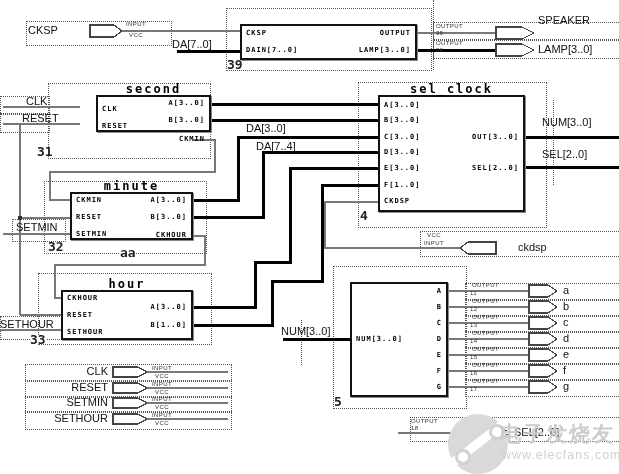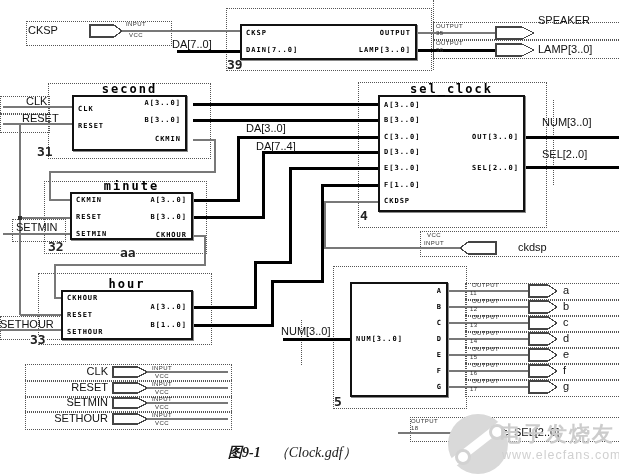--- a/index.html
+++ b/index.html
@@ -125,21 +125,21 @@
     </g>
   </svg>
 
   <div class="chip" style="left:240px;top:24px;width:177px;height:36px">
     <span class="pin l" style="top:3px">CKSP</span>
     <span class="pin l" style="top:20px">DAIN[7..0]</span>
     <span class="pin r" style="top:3px">OUTPUT</span>
     <span class="pin r" style="top:20px">LAMP[3..0]</span>
   </div>
 
-  <div class="chip" style="left:72px;top:95px;width:115px;height:56px">
+  <div class="chip" style="left:96px;top:95px;width:115px;height:37px">
     <div class="chip-title">second</div>
     <span class="pin l" style="top:8px">CLK</span>
     <span class="pin l" style="top:25px">RESET</span>
     <span class="pin r" style="top:2px">A[3..0]</span>
     <span class="pin r" style="top:19px">B[3..0]</span>
     <span class="pin r" style="top:38px">CKMIN</span>
   </div>
 
   <div class="chip" style="left:70px;top:192px;width:123px;height:48px">
     <div class="chip-title">minute</div>
@@ -254,17 +254,14 @@
 
   <div>
     <div class="wm-circle" style="left:448px;top:414px;width:60px;height:60px;background:#d9d9d9"></div>
     <div class="wm-bar" style="left:446px;top:438px;width:66px;height:9px"></div>
     <div class="wm-dotc" style="left:455px;top:449px;width:10px;height:10px"></div>
     <div class="wm-dotc" style="left:489px;top:424px;width:10px;height:10px"></div>
     <div class="wm-brand" style="left:500px;top:420px">电子发烧友</div>
     <div class="wm-url" style="left:502px;top:448px">www.elecfans.com</div>
   </div>
 
-  <div class="caption" style="left:228px;top:444px">
-    <span class="fig">图9-1</span><span>（Clock.gdf）</span>
-  </div>
 
 </div>
 
 </body></html>

